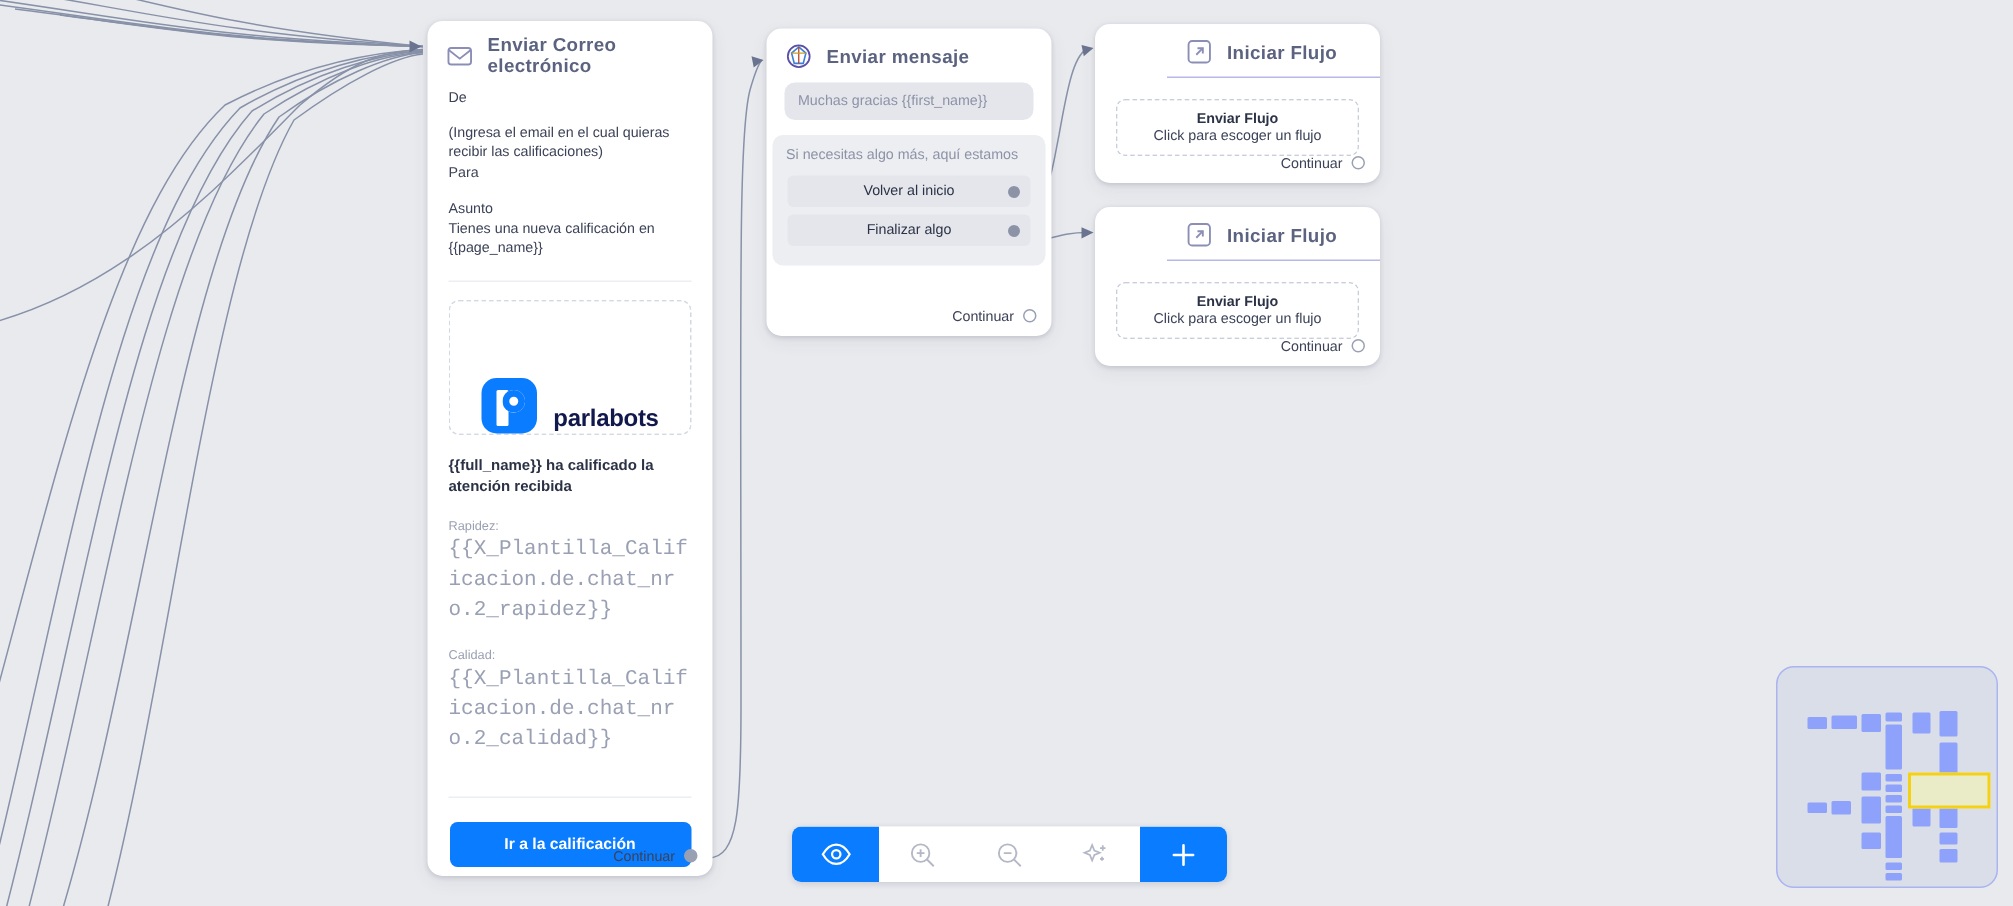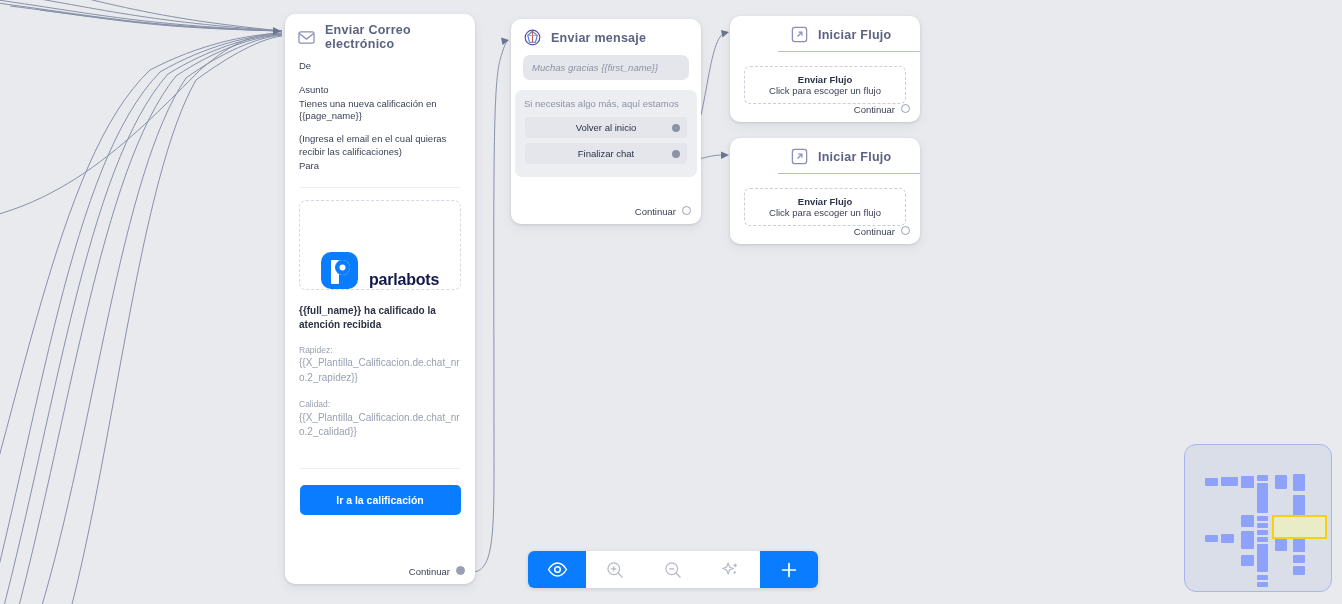--- a/index.html
+++ b/index.html
@@ -59,21 +59,21 @@
     background: #fff;
     box-shadow: inset 0 0 0 4.5px #0a7cff;
   }
   .logo-word { font-size: 16px; font-weight: bold; color: #11184b; letter-spacing: -.2px; }
   .email-head {
     font-size: 10px; font-weight: bold; color: #2b3245; line-height: 1.35;
     margin-top: 14px;
   }
   .email-kv { margin-top: 13px; }
   .email-kv .k { font-size: 8.5px; color: #9aa0b3; line-height: 1.45; }
-  .email-kv .v { font-size: 10px; color: #9aa0b3; line-height: 1.45; word-break: break-all; }
+  .email-kv .v { font-size: 14px; color: #9aa0b3; line-height: 1.45; word-break: break-all; font-family: Liberation Mono, monospace; }
   .cta-btn {
     display: block; margin: 0 auto; width: 161px; height: 30px;
     background: #0a7cff; color: #fff; border: none; border-radius: 5px;
     font-family: "Liberation Sans", sans-serif;
     font-size: 10.5px; font-weight: bold; cursor: pointer;
   }
 
   
   .cont-row {
     position: absolute; right: 10px; bottom: 7px;
@@ -81,21 +81,21 @@
   }
   .cont-lbl { font-size: 9.5px; color: #3c4257; }
   .cont-dot { width: 9px; height: 9px; border-radius: 50%; border: 1.4px solid #9aa0b3; background: #fff; }
   .cont-dot.filled { background: #9aa0b3; border-color: #9aa0b3; }
 
   
   #node-msg { left: 511px; top: 19px; width: 190px; height: 205px; }
   .bubble {
     background: #e4e6ec; border-radius: 7px;
     font-size: 9.5px; color: #8d93a6;
-    padding: 7px 9px; margin: 0 12px 10px 12px; font-style: italic;
+    padding: 7px 9px; margin: 0 12px 10px 12px;
   }
   .choice-group { background: #eceef2; border-radius: 7px; margin: 0 4px; padding-bottom: 8px; }
   .choice-head { font-size: 9.5px; color: #8d93a6; padding: 8px 9px 8px 9px; }
   .choice {
     position: relative;
     display: flex; align-items: center; justify-content: center;
     height: 21px; margin: 0 10px 5px 10px;
     background: #e4e6ec; border-radius: 4px;
     font-size: 9.5px; color: #2b3245; cursor: pointer;
   }
@@ -186,26 +186,26 @@
         <path d="M3 7 l9 7 l9 -7"></path>
       </svg>
       <span class="node-title">Enviar Correo electrónico</span>
     </div>
 
     <div class="email-body">
       <div class="fld-group">
         <div class="fld-label">De</div>
       </div>
       <div class="fld-group">
+        <div class="fld-val">(Ingresa el email en el cual quieras recibir las calificaciones)</div>
+        <div class="fld-label">Para</div>
+      </div>
+      <div class="fld-group">
         <div class="fld-label">Asunto</div>
         <div class="fld-val">Tienes una nueva calificación en {{page_name}}</div>
-      </div>
-      <div class="fld-group">
-        <div class="fld-val">(Ingresa el email en el cual quieras recibir las calificaciones)</div>
-        <div class="fld-label">Para</div>
       </div>
 
       <div class="email-sep"></div>
 
       <div class="img-box">
         <span class="logo-mark"></span>
         <span class="logo-word">parlabots</span>
       </div>
 
       <div class="email-head">{{full_name}} ha calificado la atención recibida</div>
@@ -243,21 +243,21 @@
 
     <div class="bubble">Muchas gracias {{first_name}}</div>
 
     <div class="choice-group">
       <div class="choice-head">Si necesitas algo más, aquí estamos</div>
       <div class="choice">
         <span>Volver al inicio</span>
         <span class="port"></span>
       </div>
       <div class="choice">
-        <span>Finalizar chat</span>
+        <span>Finalizar algo</span>
         <span class="port"></span>
       </div>
     </div>
 
     <div class="cont-row">
       <span class="cont-lbl">Continuar</span>
       <span class="cont-dot"></span>
     </div>
   </div>
 

